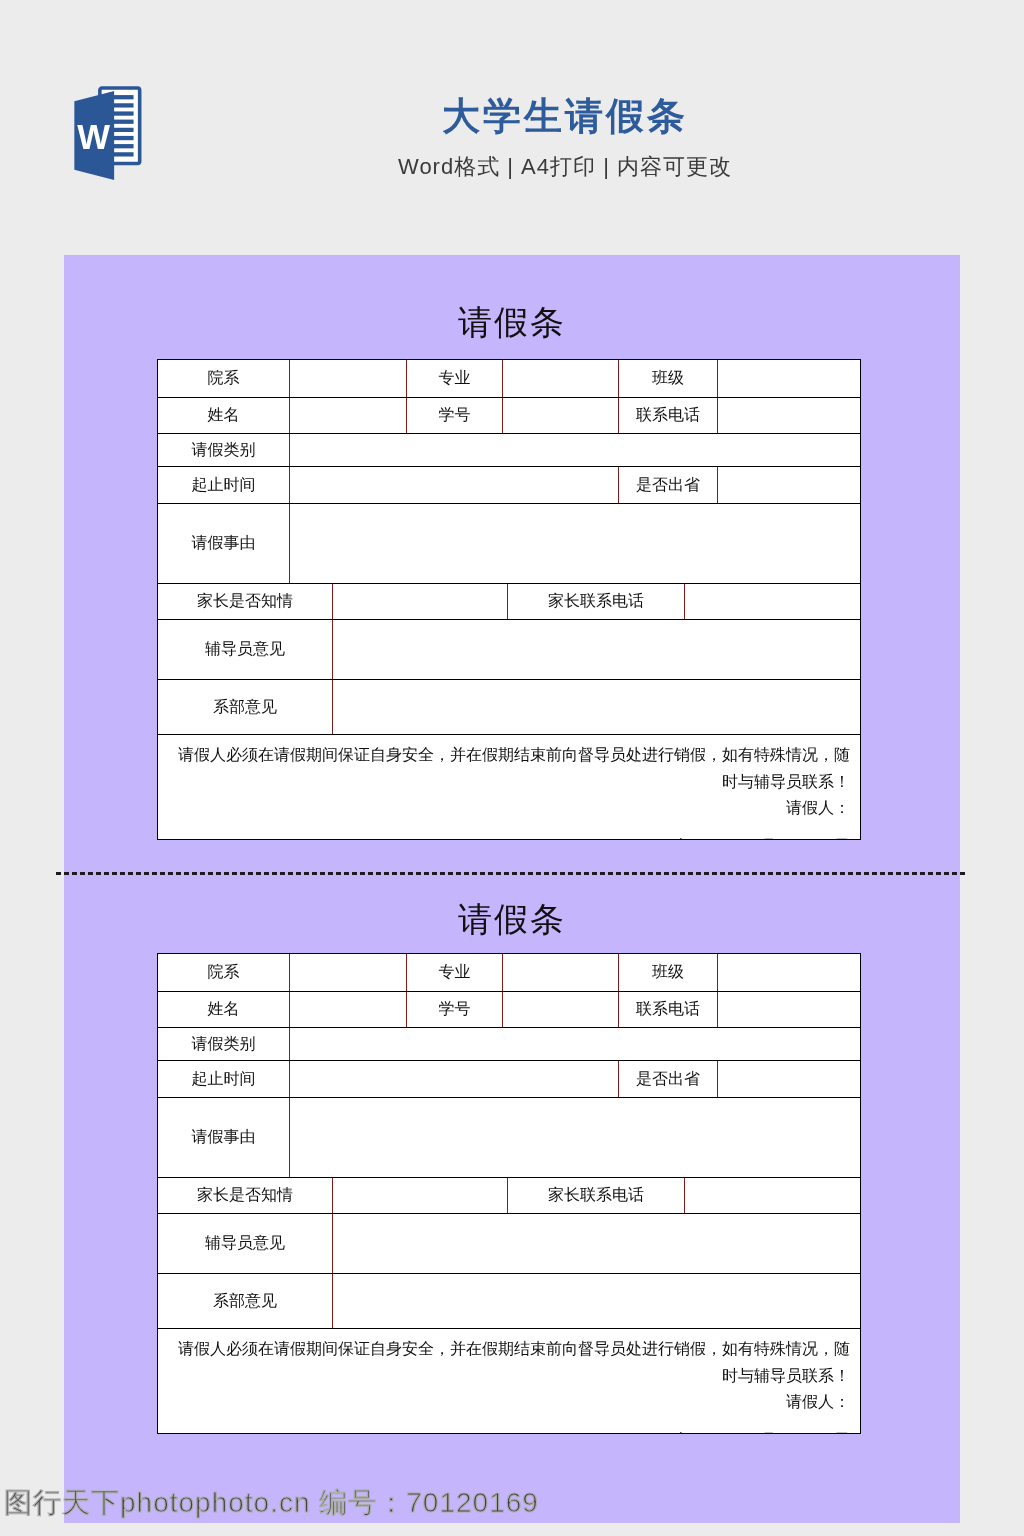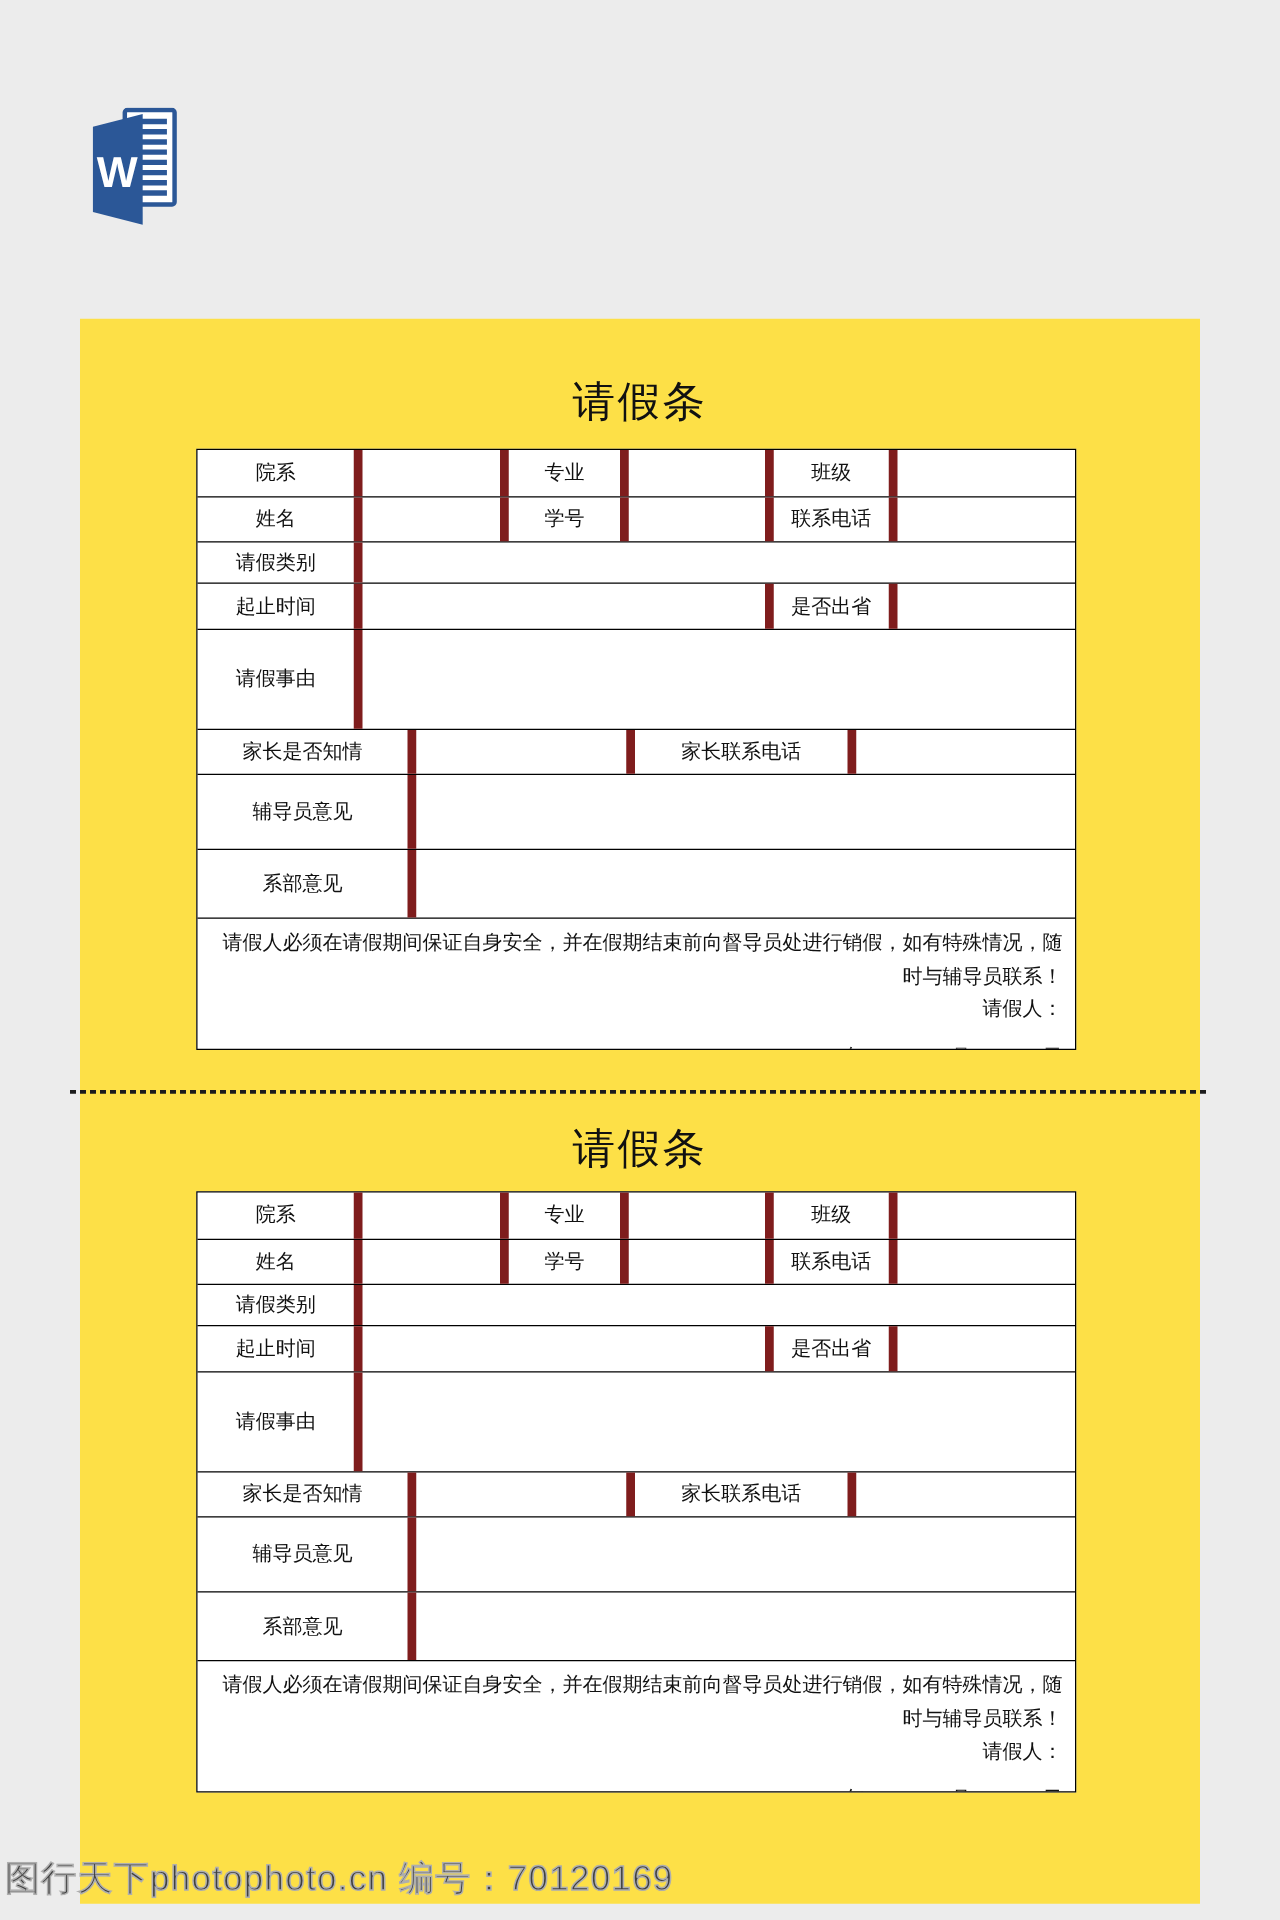--- a/index.html
+++ b/index.html
@@ -13,34 +13,34 @@
   }
 
   
   .header { position:absolute; left:0; top:0; width:1024px; height:255px; }
   .word-icon { position:absolute; left:72px; top:86px; width:70px; height:99px; }
   .header-text { position:absolute; left:170px; top:94px; width:790px; text-align:center; }
   .header-title { font-size:38px; font-weight:bold; color:#2d5b9b; letter-spacing:3px; line-height:44px; }
   .header-subtitle { margin-top:14px; font-size:22px; color:#3a3a3a; letter-spacing:1px; }
 
   
-  .paper { position:absolute; left:64px; top:255px; width:896px; height:1268px; background:#fde047;text-decoration:underline; }
+  .paper { position:absolute; left:64px; top:255px; width:896px; height:1268px; background:#c4b5fd;text-decoration:underline; }
 
   .form-title { position:absolute; left:0; width:896px; text-align:center;
                 font-size:34px; letter-spacing:2px; color:#111; line-height:38px; font-weight:500; }
   #form1-title { top:48px; }
   #form2-title { top:645px; }
 
   .leave-table { position:absolute; left:93px; width:704px; border:1px solid #000; background:#fff; }
   #table1 { top:104px; }
   #table2 { top:698px; }
 
   .trow { display:flex; border-bottom:1px solid #000; align-items:stretch; }
   .trow:last-child { border-bottom:none; }
-  .cell { border-right:7px solid #7f1d1d; display:flex; align-items:center; justify-content:center;
+  .cell { border-right:1px solid #7f1d1d; display:flex; align-items:center; justify-content:center;
           font-size:16px; color:#111; overflow:hidden; }
   .cell:last-child { border-right:none; }
   .grow { flex:1; }
 
   .h-r1 { height:38px; } .h-r2 { height:36px; } .h-r3 { height:33px;justify-content:flex-end; }
   .h-r4 { height:37px; } .h-r5 { height:80px;text-align:right; } .h-r6 { height:36px; }
   .h-r7 { height:60px; } .h-r8 { height:55px; } .h-r9 { height:104px; }
 
   .w-l1 { width:132px; } .w-v1 { width:117px; } .w-l2 { width:96px; }
   .w-v2 { width:116px; } .w-l3 { width:99px; }
@@ -75,20 +75,24 @@
       <line x1="34" y1="27" x2="60" y2="27"></line>
       <line x1="34" y1="35" x2="60" y2="35"></line>
       <line x1="34" y1="43" x2="60" y2="43"></line>
       <line x1="34" y1="51" x2="60" y2="51"></line>
       <line x1="34" y1="59" x2="60" y2="59"></line>
       <line x1="34" y1="67" x2="60" y2="67"></line>
     </g>
     <polygon points="2,15 41,5 41,92 2,82" fill="#2b5797"></polygon>
     <text x="21" y="62" font-size="34" font-weight="bold" fill="#ffffff" text-anchor="middle" font-family="Liberation Sans, sans-serif">W</text>
   </svg>
+  <div class="header-text">
+    <div class="header-title">大学生请假条</div>
+    <div class="header-subtitle">Word格式 | A4打印 | 内容可更改</div>
+  </div>
 </div>
 
 <div class="paper">
 
   <div class="form-title" id="form1-title">请假条</div>
 
   <div class="leave-table" id="table1">
     <div class="trow h-r1">
       <div class="cell w-l1">院系</div>
       <div class="cell w-v1"></div>

